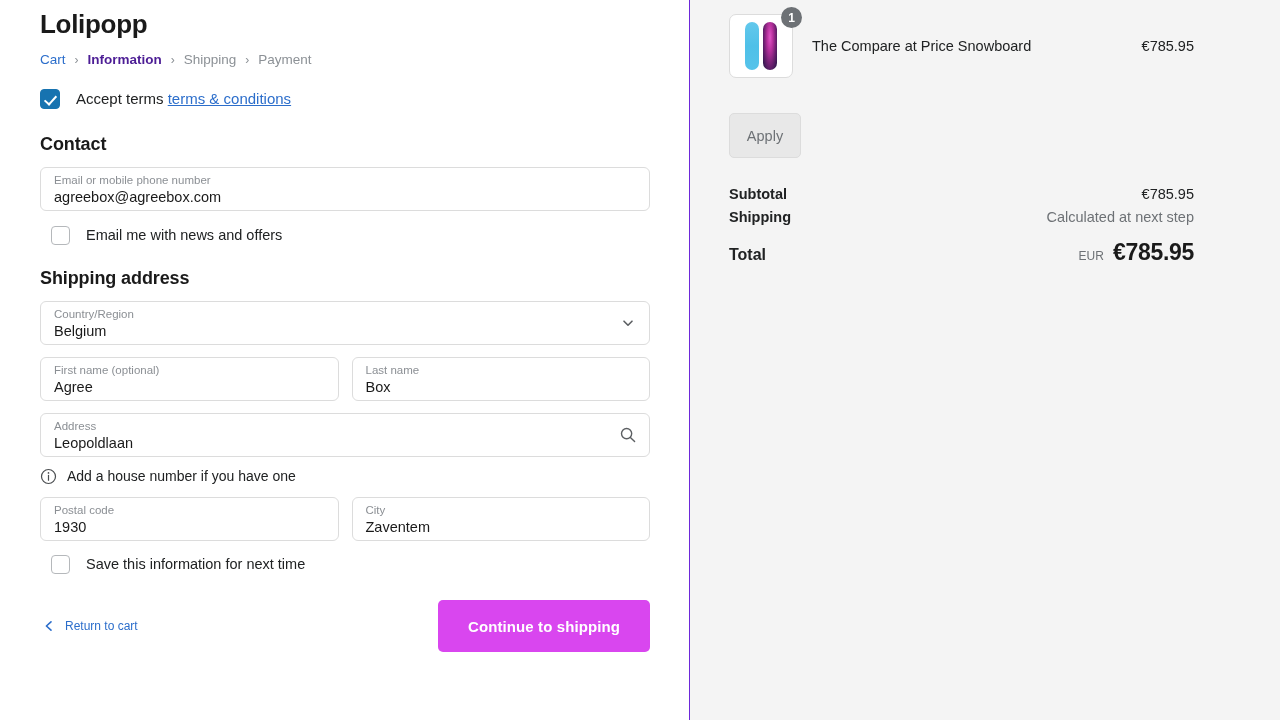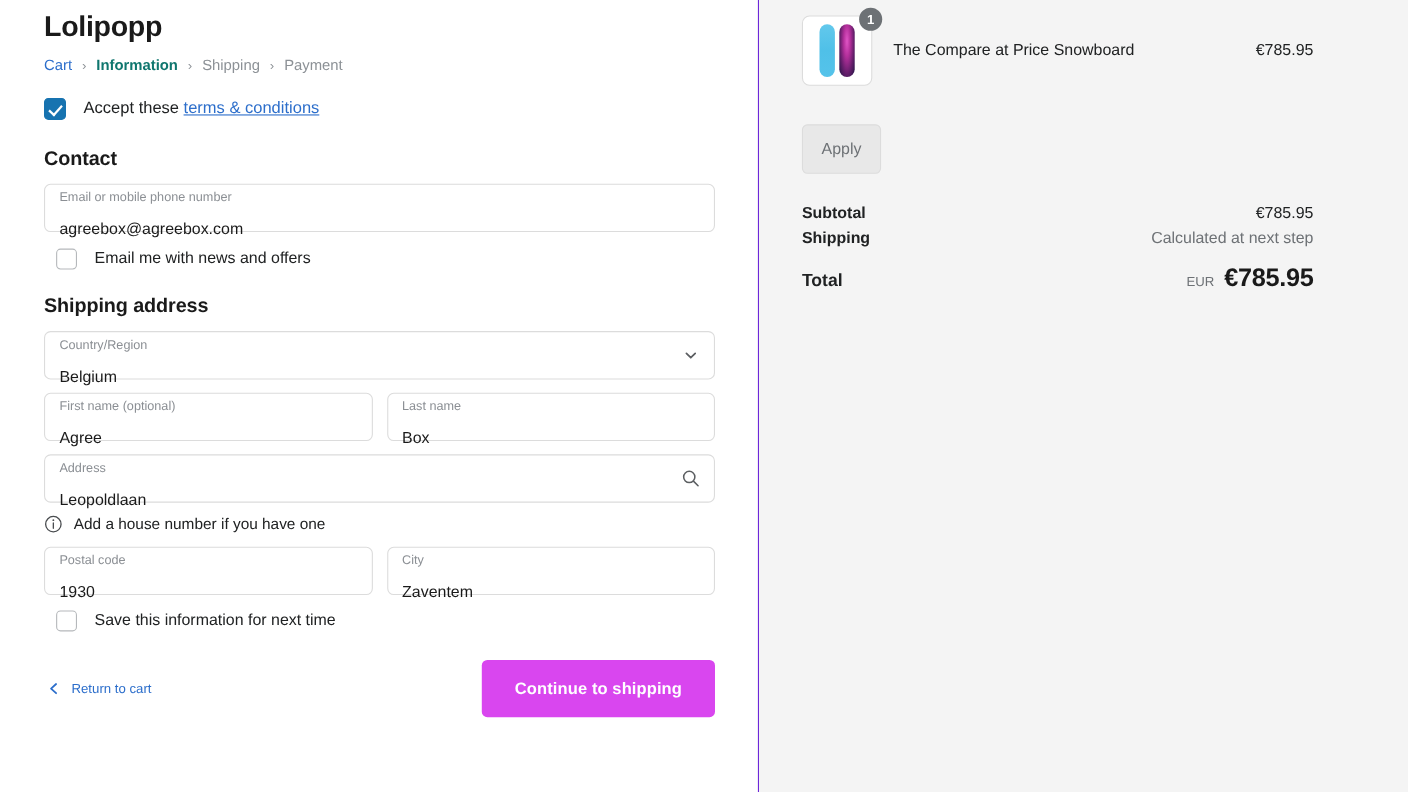--- a/index.html
+++ b/index.html
@@ -51,21 +51,21 @@
   .breadcrumb {
     display: flex;
     align-items: center;
     gap: 9px;
     margin-top: 12px;
     font-size: 13.5px;
     line-height: 18px;
   }
   .crumb { white-space: nowrap; }
   .crumb.link { color: #2c6ecb; text-decoration: none; cursor: pointer; }
-  .crumb.current { color: #0f766e; font-weight: 700; }
+  .crumb.current { color: #4c1d95; font-weight: 700; }
   .crumb.muted { color: #8c9196; }
   .crumb-sep {
     color: #8c9196;
     font-size: 12px;
     line-height: 18px;
   }
 
   
   .terms-row {
     display: flex;
@@ -135,21 +135,21 @@
     left: 13px;
     top: 5px;
     font-size: 11.5px;
     color: #8b8f94;
     line-height: 14px;
     pointer-events: none;
   }
   .field-value {
     position: absolute;
     left: 13px;
-    top: 32px;
+    top: 20px;
     font-size: 14.5px;
     color: #1a1a1a;
     line-height: 19px;
   }
   .field-placeholder {
     position: absolute;
     left: 13px;
     top: 12px;
     font-size: 14.5px;
     color: #8b8f94;
@@ -433,21 +433,21 @@
         <span class="crumb current">Information</span>
         <span class="crumb-sep">›</span>
         <span class="crumb muted">Shipping</span>
         <span class="crumb-sep">›</span>
         <span class="crumb muted">Payment</span>
       </nav>
 
       <div class="terms-row">
         <span class="cb checked"></span>
         <span class="terms-text">
-          <span>Accept these</span>
+          <span>Accept terms</span>
           <span class="terms-link">terms &amp; conditions</span>
         </span>
       </div>
 
       <h2 class="section-title sec-contact">Contact</h2>
 
       <div class="field">
         <span class="field-label">Email or mobile phone number</span>
         <span class="field-value">agreebox@agreebox.com</span>
       </div>

